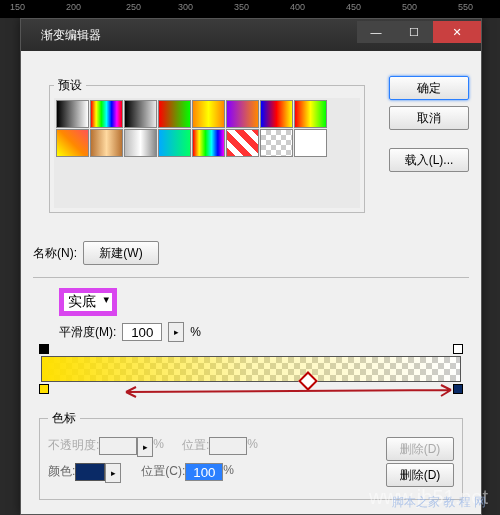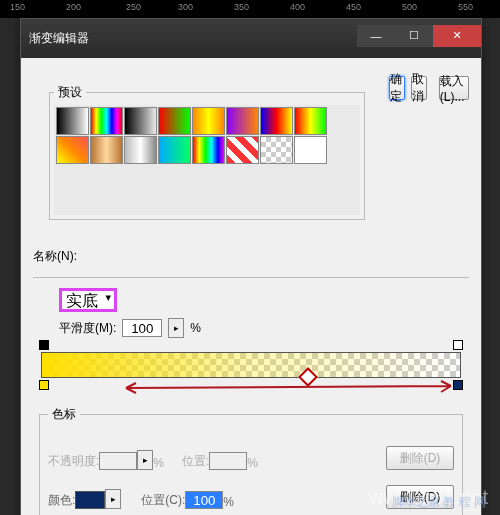--- a/index.html
+++ b/index.html
@@ -1,55 +1,55 @@
 <!DOCTYPE html>
 <html><head>
 <meta charset="utf-8">
 <style>
 body{margin:0;background:#2a2a2a;font-family:"Microsoft YaHei",sans-serif;font-size:12px;color:#000;overflow:hidden}
 .ruler{background:#000000;color:#888;font-size:9px;padding:2px 0;height:14px;position:relative}
 .ruler span{position:absolute}
 .window{position:absolute;left:20px;top:18px;width:460px;background:#f0f0f0;border:1px solid #555;box-shadow:0 0 10px rgba(0,0,0,0.5)}
-.titlebar{height:39px;background:linear-gradient(#3b3b3b,#2b2b2b);display:flex;align-items:center;justify-content:space-between;padding-left:8px}
+.titlebar{height:32px;background:linear-gradient(#3b3b3b,#2b2b2b);display:flex;align-items:center;justify-content:space-between;padding-left:20px}
 .titlebar .title{color:#fff;font-size:12px}
 .winbtns{display:flex}
 .winbtn{width:38px;height:22px;display:flex;align-items:center;justify-content:center;color:#fff;font-size:11px;margin-top:-6px}
 .winbtn.min{background:#444}
 .winbtn.max{background:#444}
 .winbtn.close{background:#c94040;width:48px}
 .body{padding:10px 12px 14px 12px}
 .row{display:flex;gap:8px}
 .leftcol{flex:1}
-.rightcol{width:80px;display:flex;flex-direction:row;gap:6px;margin-top:8px}
+.rightcol{width:80px;display:flex;flex-direction:column;gap:6px;margin-top:15px}
 fieldset{border:1px solid #bbb;margin:16px;padding:4px}
 legend{font-size:12px;padding:0 4px}
 .presets{height:110px;background:#e9e9e9;overflow:auto}
 .swgrid{display:grid;grid-template-columns:repeat(8,33px);grid-auto-rows:28px;gap:1px;padding:2px}
 .sw{width:33px;height:28px;border:1px solid #888;box-sizing:border-box}
 .btn{height:22px;background:linear-gradient(#fdfdfd,#e3e3e3);border:1px solid #8a8a8a;border-radius:2px;font-size:12px;display:flex;align-items:center;justify-content:center;cursor:pointer}
 .btn.primary{border:1px solid #2a7fff;box-shadow:0 0 3px #2a7fff}
 .nameRow{display:flex;align-items:center;margin:12px 0;gap:6px}
 .txt{flex:1;height:20px;border:1px solid #999;padding:0 4px;box-sizing:border-box}
 .sep{border-top:1px solid #bbb;margin:4px 0 10px 0}
 .line{display:flex;align-items:center;gap:6px;margin:6px 0 6px 26px}
-.select{border:3px solid #d946ef;height:18px;padding:0 16px 0 4px;background:#fff;position:relative;font-size:16px}
+.select{border:5px solid #d946ef;height:18px;padding:0 16px 0 4px;background:#fff;position:relative;font-size:14px}
 .select:after{content:"▾";position:absolute;right:3px;top:0;font-size:11px}
 .num{width:40px;height:18px;border:1px solid #888;text-align:center;box-sizing:border-box}
 .spin{width:14px;height:18px;border:1px solid #888;background:#eee;font-size:9px;display:flex;align-items:center;justify-content:center}
 .gradbar-wrap{position:relative;margin:14px 8px 6px 8px}
 .gradbar{height:24px;border:1px solid #555}
 .stop{position:absolute;width:10px;height:12px}
 .stop.top{top:-12px}
 .stop.bot{bottom:-14px}
 .stop .sq{width:8px;height:8px;border:1px solid #000}
 .marker{position:absolute;bottom:-6px;width:10px;height:10px;border:2px solid #b00;transform:rotate(45deg);background:#fff}
 .arrow-annotation{position:absolute;left:80px;right:20px;bottom:-20px;height:20px}
 .arrow-line{stroke:#b01820;stroke-width:2;fill:none}
 fieldset.stops{margin:28px 6px 0 6px;padding:8px 8px 10px 8px}
-.stopRow{display:flex;align-items:flex-end;margin:15px 0}
+.stopRow{display:flex;align-items:flex-start;margin:2px 0}
 .lbl{color:#666;font-size:12px}
 .lbl.dis{color:#aaa}
 .swatch{width:28px;height:16px;border:1px solid #555}
 .numfield{width:38px;height:18px;border:1px solid #888;padding:0 3px;box-sizing:border-box;text-align:center}
 .numfield.sel{background:#2a7fff;color:#fff}
 .watermark{position:absolute;bottom:6px;right:12px;color:rgba(255,255,255,0.5);font-size:20px;pointer-events:none}
 .wm2{position:absolute;bottom:4px;right:14px;color:rgba(150,180,230,0.7);font-size:12px}
 </style>
 </head>
 <body>
@@ -105,20 +105,21 @@
       <div class="rightcol">
         <div class="btn primary">确定</div>
         <div class="btn">取消</div>
         <div style="height:6px"></div>
         <div class="btn">载入(L)...</div>
       </div>
     </div>
 
     <div class="nameRow">
       <span>名称(N):</span>
+      <div class="btn" style="width:74px">新建(W)</div>
     </div>
 
     <div class="sep"></div>
 
     <div class="line">
       <div class="select"><span>实底</span></div>
     </div>
     <div class="line">
       <span>平滑度(M):</span>
       <input class="num" value="100" style="">

